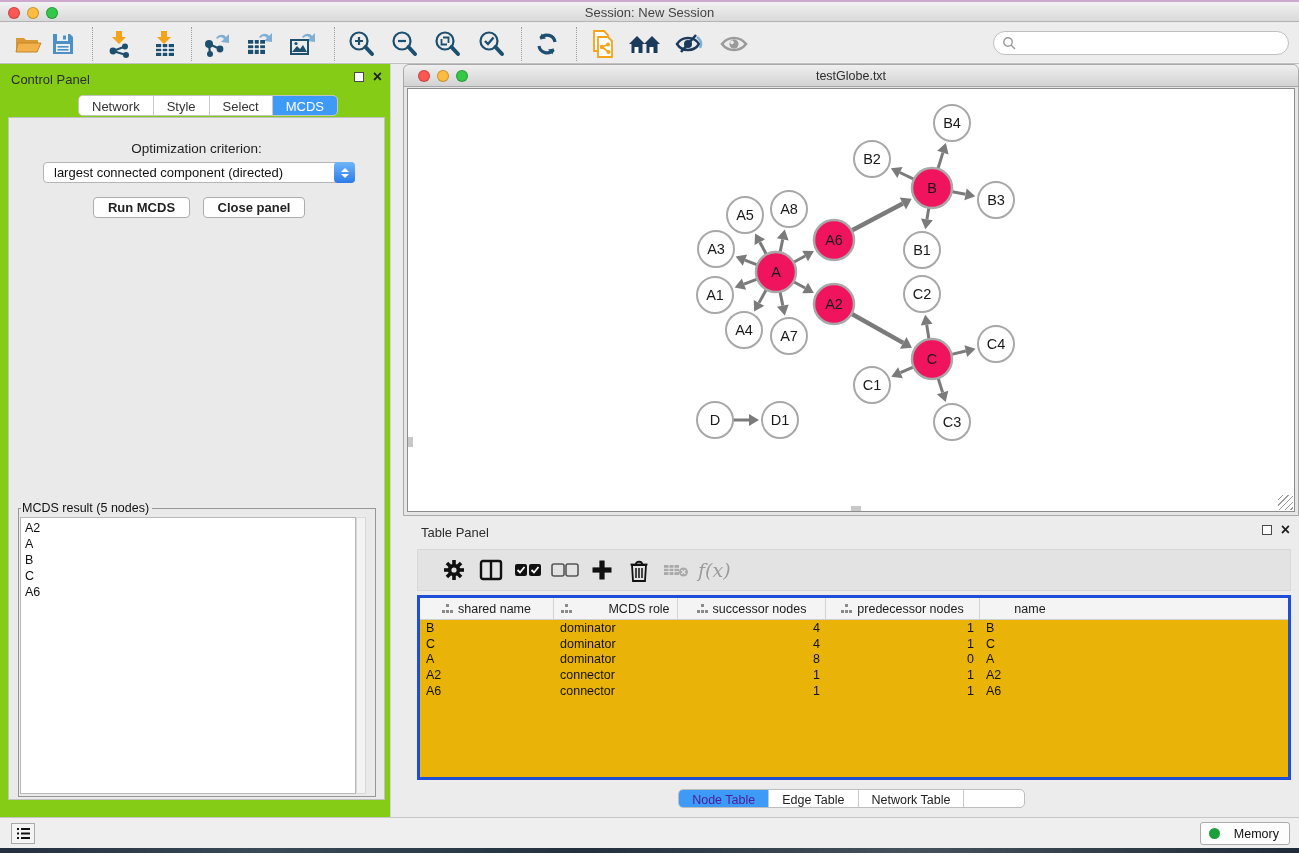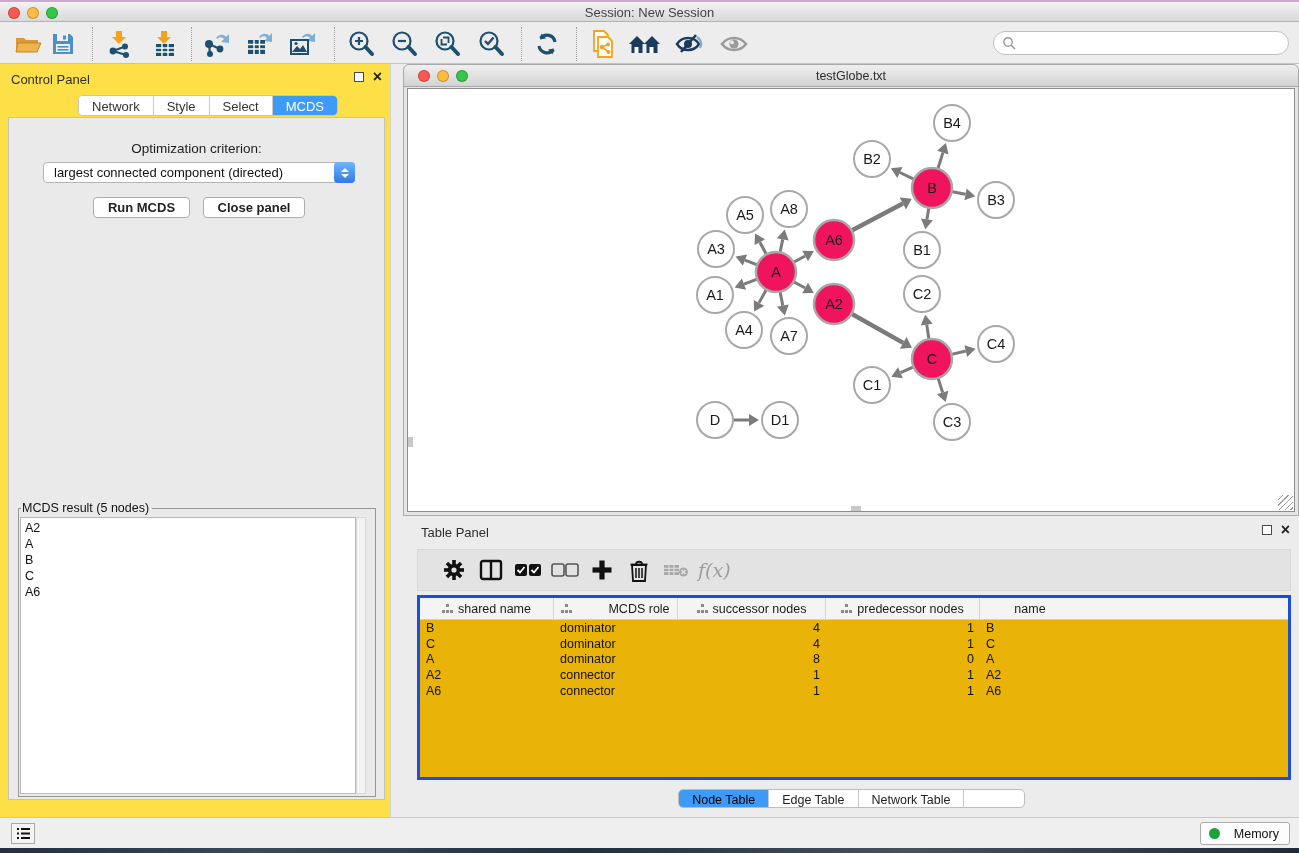--- a/index.html
+++ b/index.html
@@ -36,21 +36,21 @@
     position:absolute; right:10px; top:8px; width:296px; height:24px;
     background:#fff; border:1px solid #BFBFBF; border-radius:12px;
     display:flex; align-items:center; padding-left:8px;
   }
   .searchbox input {
     border:none; outline:none; flex:1; height:18px; font-size:13px;
     font-family:"Liberation Sans", sans-serif; background:transparent; margin-left:4px;
   }
 
   
-  .control-panel { position:absolute; left:0; top:64px; width:391px; bottom:36px; background:#fde047; border-right:1px solid #D2D2D2; }
+  .control-panel { position:absolute; left:0; top:64px; width:391px; bottom:36px; background:#84cc16; border-right:1px solid #D2D2D2; }
   .cp-title { position:absolute; left:11px; top:8px; font-size:13px; color:#2E2E2E; }
   .panel-float { width:10px; height:10px; border:1.5px solid #4A4A4A; display:inline-block; background:#fff; }
   .panel-close { font-weight:bold; font-size:16px; color:#1E1E1E; line-height:10px; }
   .cp-controls { position:absolute; right:8px; top:8px; display:flex; gap:9px; align-items:center; }
 
   .cp-tabs { position:absolute; left:78px; top:31px; display:flex; border:1px solid #C3C3C3; border-radius:5px; overflow:hidden; background:#fff; height:21px; }
   .cp-tab { padding:2px 13px 0 13px; font-size:13px; font-weight:normal; color:#333; border-right:1px solid #C9C9C9; background:#fff; display:flex; align-items:center; }
   .cp-tab:last-child { border-right:none; }
   .cp-tab.active { background:#3E9AF7; color:#fff; }
 
@@ -127,21 +127,21 @@
   .tree-ic::after { content:""; position:absolute; left:0; top:6px; width:3px; height:3px; background:#8A8A8A; box-shadow:4px 0 0 #8A8A8A, 8px 0 0 #8A8A8A; }
   .tp-rows { font-size:12.5px; }
   .tr { display:flex; height:15.8px; align-items:center; }
   .td { padding:0 6px; white-space:nowrap; color:#111; }
   .c0 { width:134px; } .c1 { width:124px;gap:36px; } .c2 { width:148px; text-align:right; } .c3 { width:154px; text-align:right; } .c4 { width:100px; }
 
   .tp-tabs { position:absolute; left:0; right:0; bottom:9px; display:flex; justify-content:center; }
   .tp-tabgroup { display:flex; border:1px solid #BDBDBD; border-radius:5px; overflow:hidden; background:#fff; height:19px; }
   .tp-tab { padding:2px 13px 0 13px; font-size:12.5px; color:#222; border-right:1px solid #C9C9C9; display:flex; align-items:center; background:#fff; }
   .tp-tab:last-child { border-right:none;margin-top:26px; }
-  .tp-tab.active { background:#3E9AF7; color:#000000; }
+  .tp-tab.active { background:#3E9AF7; color:#4c1d95; }
 
   
   .statusbar { position:absolute; left:0; right:0; bottom:5px; height:31px; background:#EFEFEF; border-top:1px solid #C6C6C6; }
   .sb-listbtn {
     position:absolute; left:11px; top:5px; width:24px; height:21px;
     background:#F4F4F4; border:1px solid #A9A9A9; display:flex; align-items:center; justify-content:center;
   }
   .list-ic { position:relative; width:13px; height:11px; }
   .list-ic::before { content:""; position:absolute; left:0; top:0; width:2px; height:2px; background:#111;
     box-shadow:0 4.5px 0 #111, 0 9px 0 #111; }

